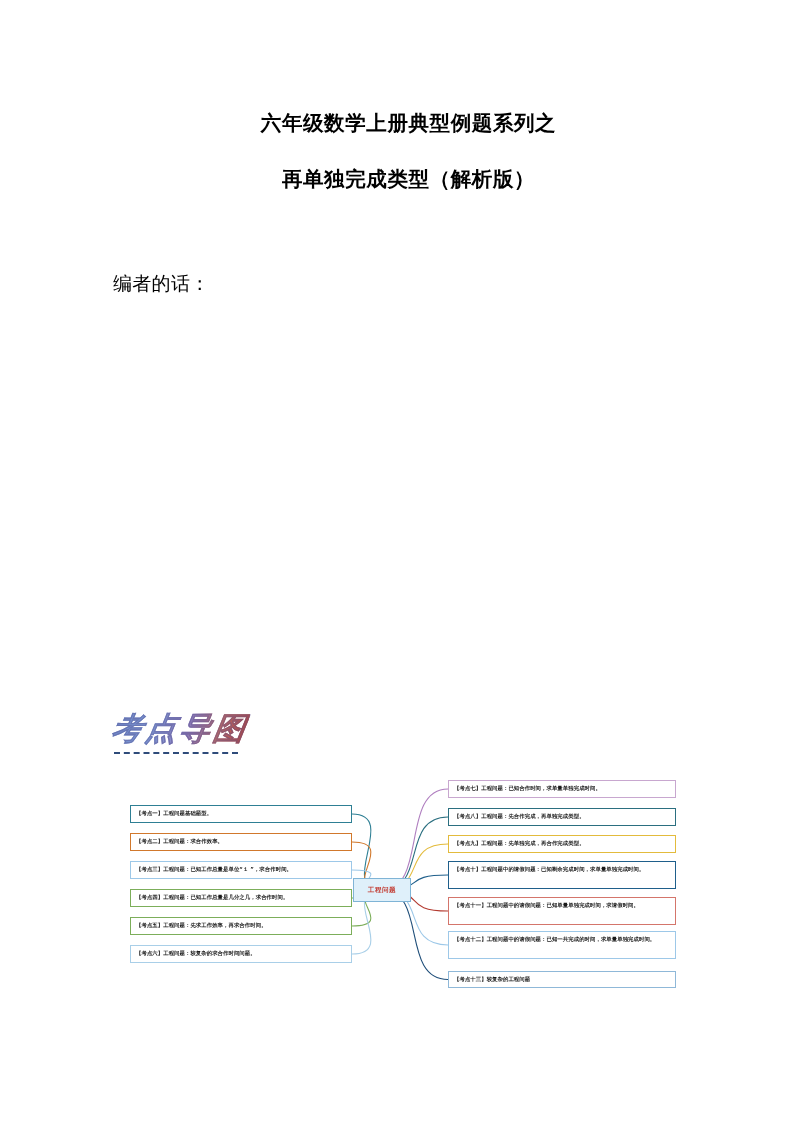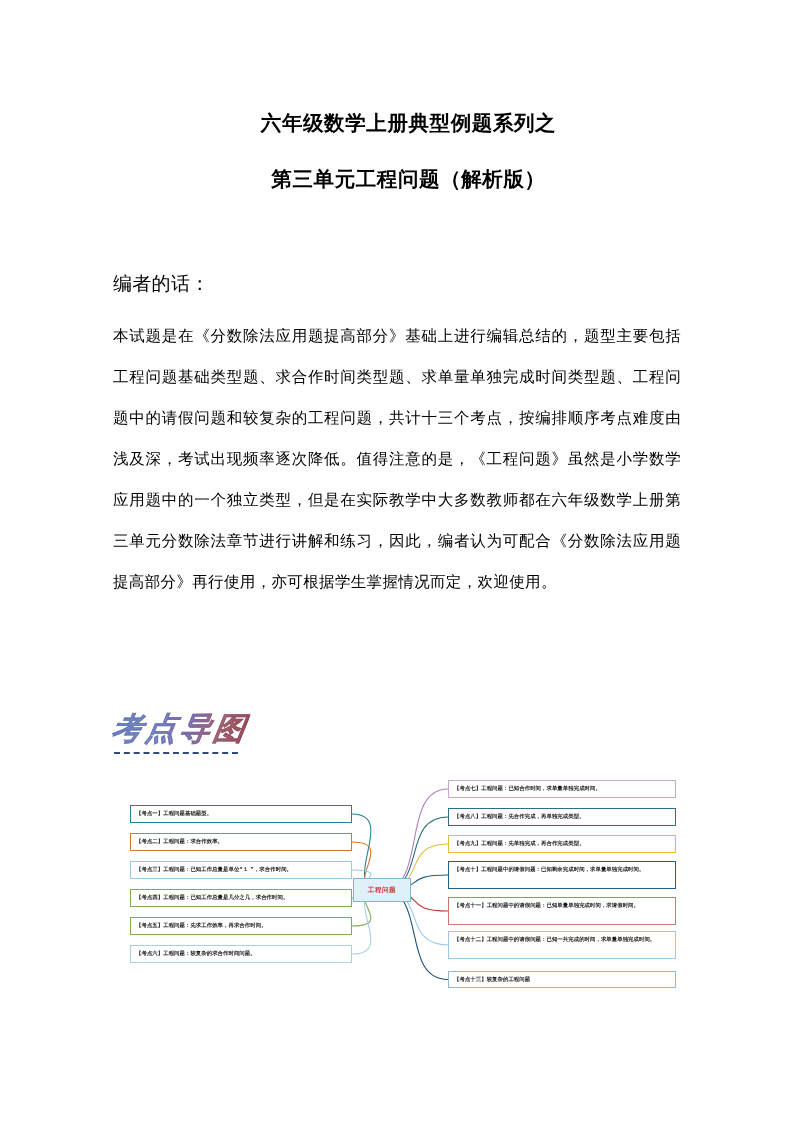--- a/index.html
+++ b/index.html
@@ -129,26 +129,25 @@
     justify-content: center;
     letter-spacing: 0.5px;
     text-align: right;
   }
 </style>
 </head>
 <body>
 
 <div class="title-block">
   <div class="doc-title-line">六年级数学上册典型例题系列之</div>
-  <div class="doc-title-line">第三单元工程问题（解析版）</div>
+  <div class="doc-title-line">再单独完成类型（解析版）</div>
 </div>
 
 <div class="preface">
   <div class="preface-head">编者的话：</div>
-  <div class="preface-para">本试题是在《分数除法应用题提高部分》基础上进行编辑总结的，题型主要包括工程问题基础类型题、求合作时间类型题、求单量单独完成时间类型题、工程问题中的请假问题和较复杂的工程问题，共计十三个考点，按编排顺序考点难度由浅及深，考试出现频率逐次降低。值得注意的是，《工程问题》虽然是小学数学应用题中的一个独立类型，但是在实际教学中大多数教师都在六年级数学上册第三单元分数除法章节进行讲解和练习，因此，编者认为可配合《分数除法应用题提高部分》再行使用，亦可根据学生掌握情况而定，欢迎使用。</div>
 </div>
 
 <div class="wordart-wrap">
   <span class="wordart-text">考点导图</span>
   <div class="wordart-rule"></div>
 </div>
 
 <div class="mindmap">
   <svg class="mm-svg" viewBox="0 0 580 240" preserveAspectRatio="none">
     <g id="mm-curves" fill="none" stroke-width="1.1">

